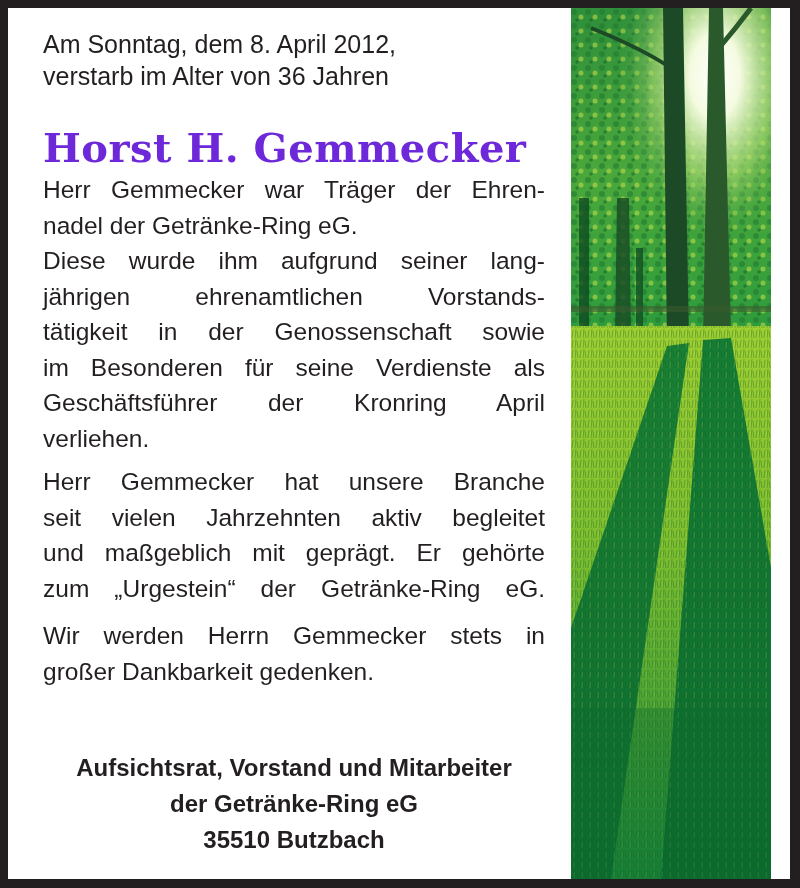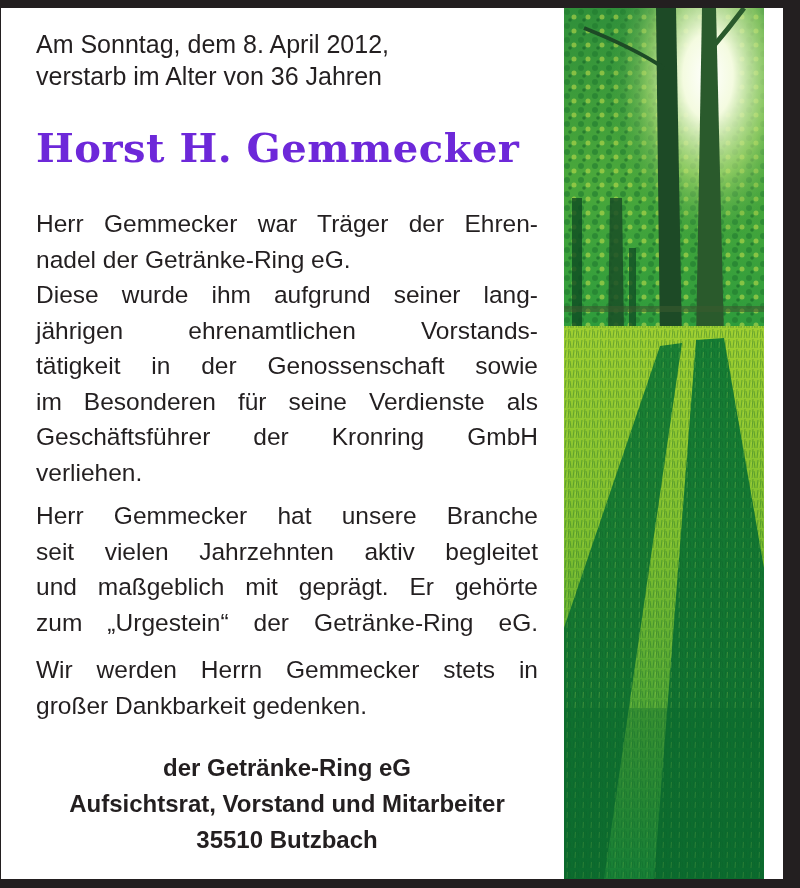--- a/index.html
+++ b/index.html
@@ -6,21 +6,21 @@
     body {
       width: 800px; height: 888px;
       background: #231f20;
       position: relative;
       overflow: hidden;
       font-family: "Liberation Sans", sans-serif;
       color: #231f20;
     }
     .card {
       position: absolute;
-      left: 1px; top: 8px;
+      left: 8px; top: 8px;
       width: 782px; height: 871px;
       background: #ffffff;
     }
     .text-col {
       position: absolute;
       left: 35px; top: 20px;
       width: 502px;
     }
     .intro {
       font-size: 25px;
@@ -37,21 +37,21 @@
       letter-spacing: 0.5px;
       color: #6d28d9;
     }
     .body {
       font-size: 24.5px;
       line-height: 35.5px;
       text-align: justify;
       text-align-last: left;
       margin: 0;
     }
-    .p1 { margin-top: 34px; }
+    .p1 { }
     .p1 .line, .p2 .line, .p3 .line {
       display: block;
       text-align: justify;
       text-align-last: justify;
     }
     .p1 .line.last, .p2 .line.last, .p3 .line.last {
       text-align-last: left;
     }
     .p2 { margin-top: 8px; }
     .p3 { margin-top: 12px; }
@@ -83,40 +83,40 @@
     </p>
     <h1 class="name">Horst H. Gemmecker</h1>
 
     <p class="body p1">
       <span class="line">Herr Gemmecker war Träger der Ehren-</span>
       <span class="line last">nadel der Getränke-Ring eG.</span>
       <span class="line">Diese wurde ihm aufgrund seiner lang-</span>
       <span class="line">jährigen ehrenamtlichen Vorstands-</span>
       <span class="line">tätigkeit in der Genossenschaft sowie</span>
       <span class="line">im Besonderen für seine Verdienste als</span>
-      <span class="line">Geschäftsführer der Kronring GmbH</span>
+      <span class="line">Geschäftsführer der Kronring April</span>
       <span class="line last">verliehen.</span>
     </p>
 
     <p class="body p2">
       <span class="line">Herr Gemmecker hat unsere Branche</span>
       <span class="line">seit vielen Jahrzehnten aktiv begleitet</span>
       <span class="line">und maßgeblich mit geprägt. Er gehörte</span>
       <span class="line">zum „Urgestein“ der Getränke-Ring eG.</span>
     </p>
 
     <p class="body p3">
       <span class="line">Wir werden Herrn Gemmecker stets in</span>
       <span class="line last">großer Dankbarkeit gedenken.</span>
     </p>
   </div>
 
   <div class="sign">
+    <span>Aufsichtsrat, Vorstand und Mitarbeiter</span>
     <span>der Getränke-Ring eG</span>
-    <span>Aufsichtsrat, Vorstand und Mitarbeiter</span>
     <span>35510 Butzbach</span>
   </div>
 
   <div class="photo">
     <svg width="200" height="871" viewBox="0 0 200 871" xmlns="http://www.w3.org/2000/svg">
       <defs>
         <linearGradient id="sky" x1="0" y1="0" x2="0" y2="1">
           <stop offset="0" stop-color="#2f8f3a"></stop>
           <stop offset="0.5" stop-color="#4aa83b"></stop>
           <stop offset="1" stop-color="#2a9a3c"></stop>

